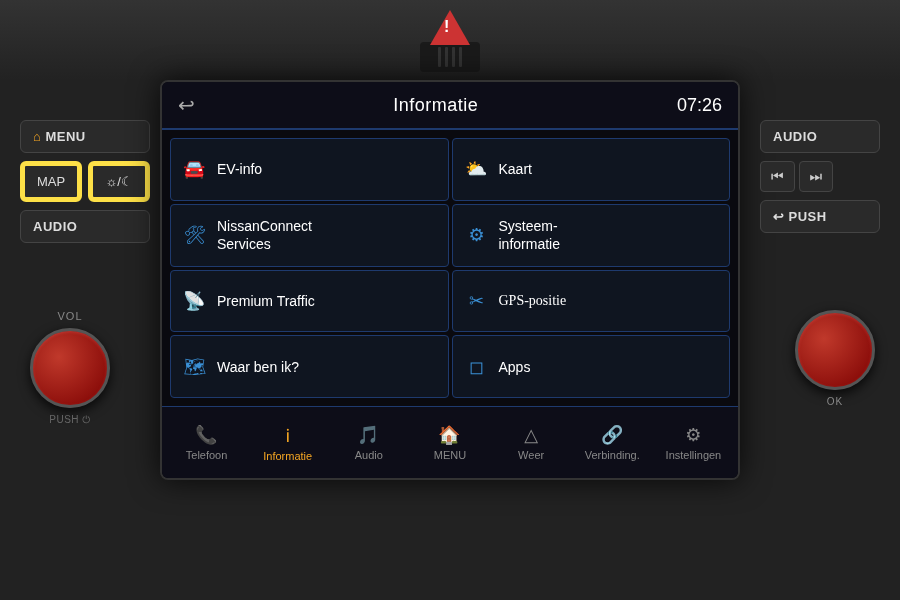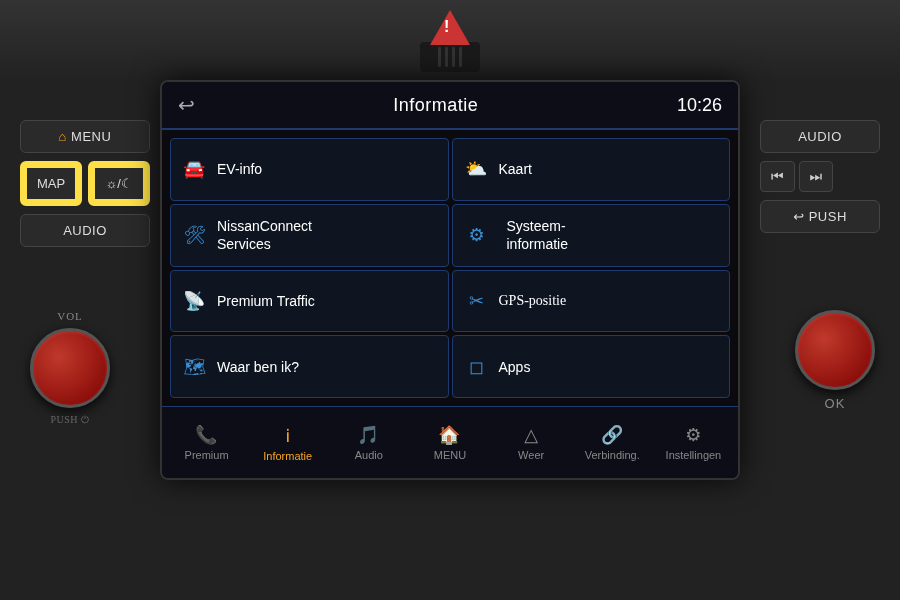--- a/index.html
+++ b/index.html
@@ -184,54 +184,53 @@
       gap: 8px;
     }
 
     .ctrl-btn {
       background: #2a2a2a;
       border: 1px solid #444;
       border-radius: 6px;
       color: #ddd;
       font-size: 13px;
       padding: 8px 12px;
-      text-align: center;
-      cursor: pointer;
-      font-weight: 400;
+      text-align: left;
+      cursor: pointer;
+      font-weight: 700;
       letter-spacing: 0.5px;
     }
 
     .ctrl-btn-row {
       display: flex;
       gap: 6px;
     }
 
     .ctrl-btn-small {
       background: #2a2a2a;
-      border: 7px solid #fde047;
+      border: 5px solid #fde047;
       border-radius: 6px;
       color: #ddd;
       font-size: 13px;
       padding: 8px;
       text-align: center;
       cursor: pointer;
       flex: 1;
       font-weight: 500;
     }
 
     
     .vol-area {
       position: absolute;
       top: 310px;
       left: 30px;
       display: flex;
       flex-direction: column;
       align-items: center;
       gap: 6px;
-      font-family: Liberation Serif, serif;
     }
 
     .vol-label {
       color: #888;
       font-size: 11px;
       letter-spacing: 1px;
     }
 
     .vol-knob {
       width: 80px;
@@ -278,21 +277,21 @@
       height: 80px;
       border-radius: 50%;
       background: radial-gradient(circle at 35% 35%, #c0392b, #7b0000);
       border: 3px solid #555;
       box-shadow: 0 4px 12px rgba(0,0,0,0.8), inset 0 1px 3px rgba(255,100,100,0.3);
       cursor: pointer;
     }
 
     .ok-label {
       color: #888;
-      font-size: 13px;
+      font-size: 10px;
       letter-spacing: 1px;
     }
 
     
     .warning-area {
       position: absolute;
       top: 10px;
       left: 50%;
       transform: translateX(-50%);
     }
@@ -373,40 +372,40 @@
     <span class="vol-label">VOL</span>
     <div class="vol-knob"></div>
     <span class="push-label">PUSH ⏻</span>
   </div>
 
   <div class="screen-container">
 
     <div class="screen-header">
       <span class="back-btn">↩</span>
       <span class="screen-title">Informatie</span>
-      <span class="screen-time">10:26</span>
+      <span class="screen-time">07:26</span>
     </div>
 
     <div class="menu-grid" id="menu-grid">
     <div class="menu-item">
           <span class="menu-icon">🚘</span>
           <span class="menu-label" style="white-space: pre-line;">EV-info</span>
         </div>
         <div class="menu-item">
           <span class="menu-icon">⛅</span>
           <span class="menu-label" style="white-space: pre-line;">Kaart</span>
         </div>
         <div class="menu-item">
           <span class="menu-icon">🛠</span>
           <span class="menu-label" style="white-space: pre-line;">NissanConnect
 Services</span>
         </div>
         <div class="menu-item">
           <span class="menu-icon">⚙</span>
-          <span class="menu-label" style="white-space: pre-line; margin-left: 8px;">Systeem-
+          <span class="menu-label" style="white-space: pre-line;">Systeem-
 informatie</span>
         </div>
         <div class="menu-item">
           <span class="menu-icon">📡</span>
           <span class="menu-label" style="white-space: pre-line;">Premium Traffic</span>
         </div>
         <div class="menu-item">
           <span class="menu-icon">✂</span>
           <span class="menu-label" style="white-space: pre-line; font-family: Liberation Serif, serif;">GPS-positie</span>
         </div>
@@ -416,21 +415,21 @@
         </div>
         <div class="menu-item">
           <span class="menu-icon">◻</span>
           <span class="menu-label" style="white-space: pre-line;">Apps</span>
         </div>
       </div>
 
     <div class="nav-bar" id="nav-bar">
     <div class="nav-item">
           <span class="nav-icon">📞</span>
-          <span class="nav-label">Premium</span>
+          <span class="nav-label">Telefoon</span>
         </div>
         <div class="nav-item active">
           <span class="nav-icon">ℹ</span>
           <span class="nav-label">Informatie</span>
         </div>
         <div class="nav-item">
           <span class="nav-icon">🎵</span>
           <span class="nav-label">Audio</span>
         </div>
         <div class="nav-item">

